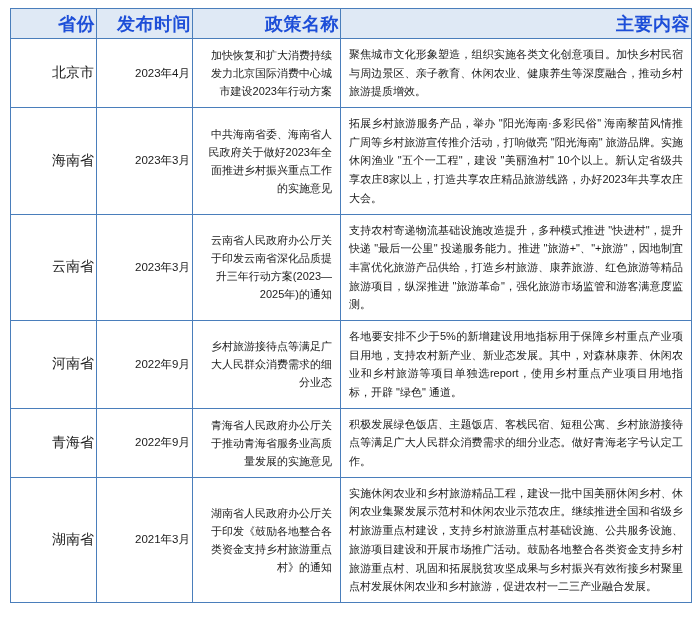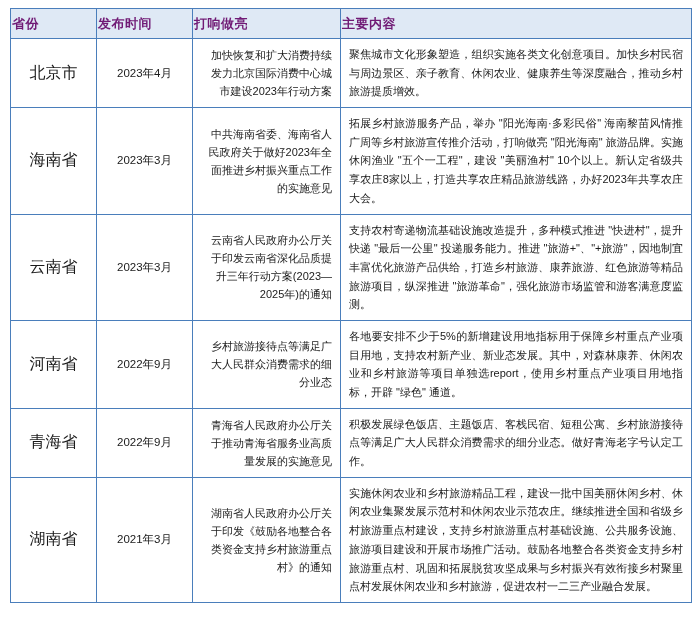--- a/index.html
+++ b/index.html
@@ -28,34 +28,34 @@
     border: 1px solid #4a7ebb;
   }
   table.policy-table th,
   table.policy-table td {
     border: 1px solid #4a7ebb;
     vertical-align: middle;
     box-sizing: border-box;
   }
   table.policy-table th {
     background: #dfe9f5;
-    font-size: 13px;
+    font-size: 18px;
     font-weight: bold;
-    color: #701a75;
-    text-align: left;
+    color: #1d4ed8;
+    text-align: right;
     height: 30px;
     letter-spacing: 0.5px;
   }
   td.col-prov {
-    text-align: center;
-    font-size: 16px;
+    text-align: right;
+    font-size: 14px;
     padding: 4px 2px;
   }
   td.col-date {
-    text-align: center;
+    text-align: right;
     font-size: 11.5px;
     padding: 4px 2px;
   }
   td.col-name {
     text-align: right;
     font-size: 11px;
     line-height: 1.65;
     padding: 6px 8px;
   }
   td.col-content {
@@ -78,21 +78,21 @@
     <colgroup>
       <col class="w-prov">
       <col class="w-date">
       <col class="w-name">
       <col class="w-content">
     </colgroup>
     <thead>
       <tr>
         <th>省份</th>
         <th>发布时间</th>
-        <th>打响做亮</th>
+        <th>政策名称</th>
         <th>主要内容</th>
       </tr>
     </thead>
     <tbody>
       <tr>
         <td class="col-prov">北京市</td>
         <td class="col-date">2023年4月</td>
         <td class="col-name">加快恢复和扩大消费持续发力北京国际消费中心城市建设2023年行动方案</td>
         <td class="col-content">聚焦城市文化形象塑造，组织实施各类文化创意项目。加快乡村民宿与周边景区、亲子教育、休闲农业、健康养生等深度融合，推动乡村旅游提质增效。</td>
       </tr>

